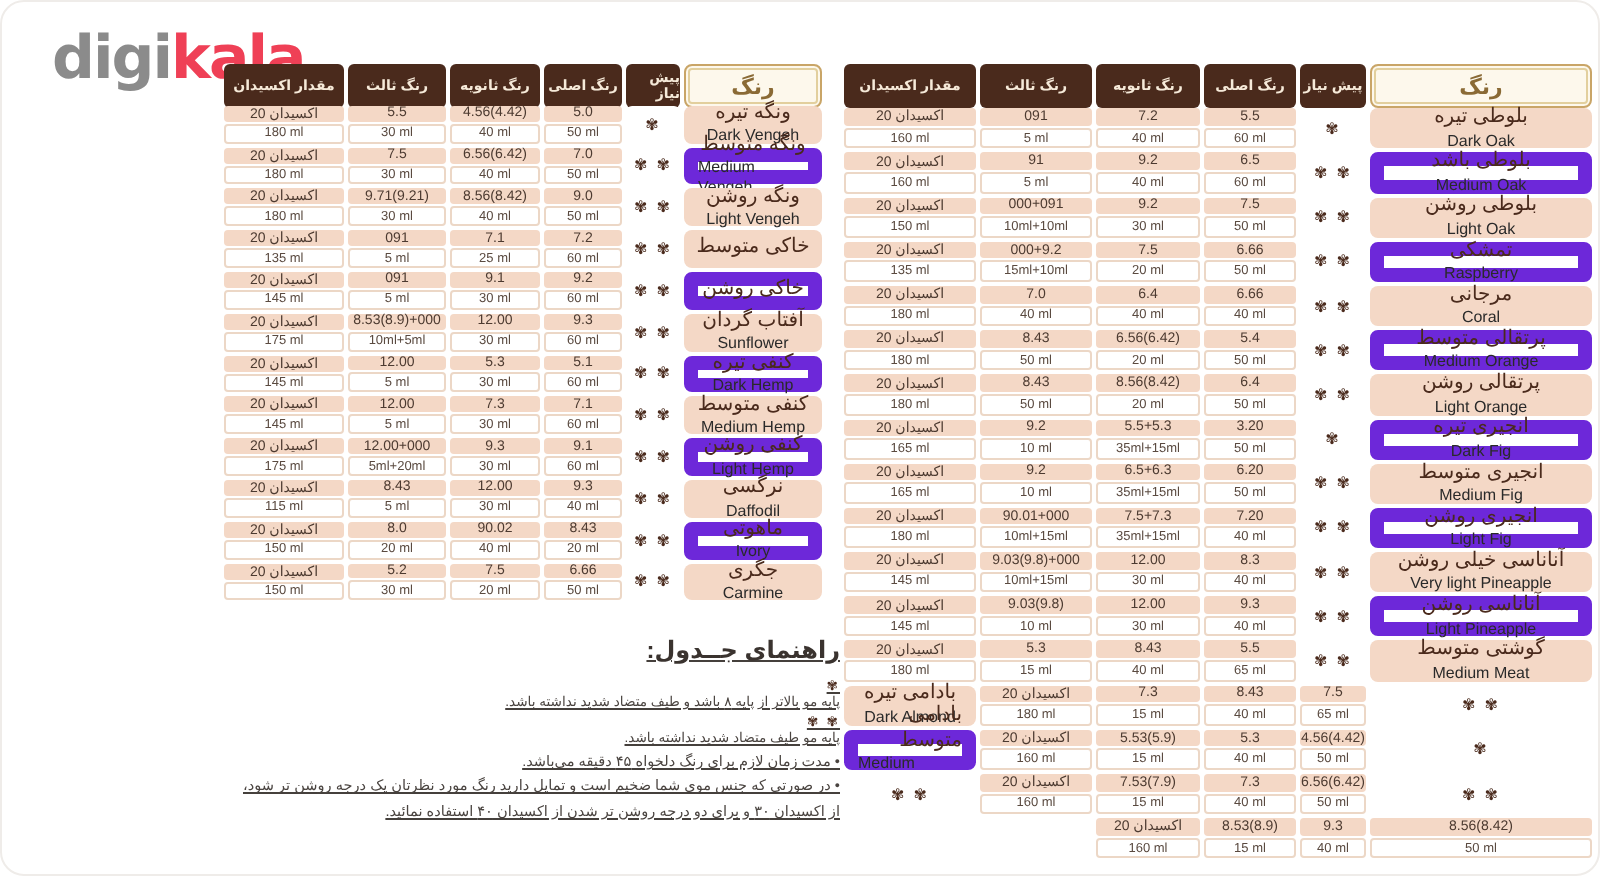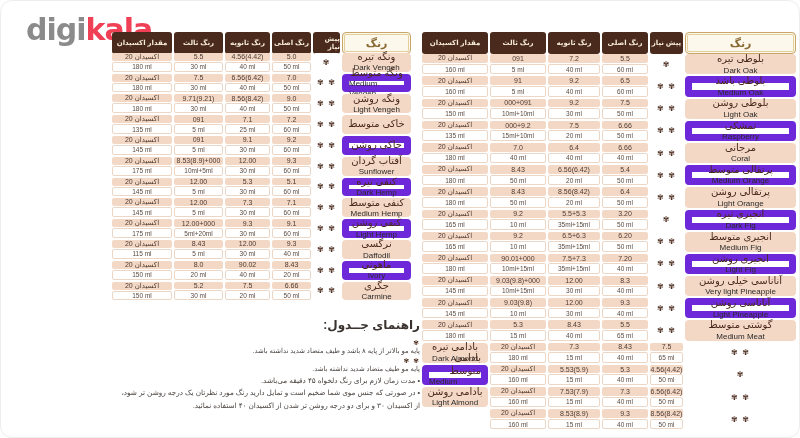--- a/index.html
+++ b/index.html
@@ -38,21 +38,21 @@
   .namecell.pink{background:#f4d8c6;}
   .namecell.white{background:#fff;border:7px solid #6d28d9;box-sizing:border-box;}
   .namecell .fa{font-size:10px;color:#4a2a1c;}
   .namecell .en{font-size:8px;color:#2a2a2a;direction:ltr;}
   .prereqcell{background:#fff;border-radius:3px;display:flex;align-items:center;
         justify-content:center;color:#4a2a1c;font-size:8px;letter-spacing:1px;
         font-family:"DejaVu Sans",sans-serif;}
 
   
   .guide{position:absolute;left:28px;top:318px;width:392px;direction:rtl;
-         text-align:right;color:#45403c;}
+         text-align:right;color:#45403c;text-decoration:underline;}
   .guide-title{font-size:12px;font-weight:bold;color:#3a332f;margin-bottom:7px;}
   .legend-line{font-size:6.8px;margin:2px 0;color:#4a4440;}
   .legend-line .fl{color:#4a2a1c;font-family:"DejaVu Sans",sans-serif;
          letter-spacing:1px;margin-left:3px;}
   .notes{margin-top:0;font-size:7.3px;line-height:1.7;color:#4a4440;}
 </style>
 </head>
 <body>
 
 <div class="frame"></div>
@@ -651,24 +651,20 @@
       <div class="bot">40 ml</div>
     </div>
     <div class="vcell">
       <div class="top num">7.53(7.9)</div>
       <div class="bot">15 ml</div>
     </div>
     <div class="vcell">
       <div class="top">اکسیدان 20</div>
       <div class="bot">160 ml</div>
     </div>
-    <div class="namecell pink">
-      <div class="fa">بادامی روشن</div>
-      <div class="en">Light Almond</div>
-    </div>
     <div class="prereqcell">✾ ✾</div>
     <div class="vcell">
       <div class="top num">8.56(8.42)</div>
       <div class="bot">50 ml</div>
     </div>
     <div class="vcell">
       <div class="top num">9.3</div>
       <div class="bot">40 ml</div>
     </div>
     <div class="vcell">

